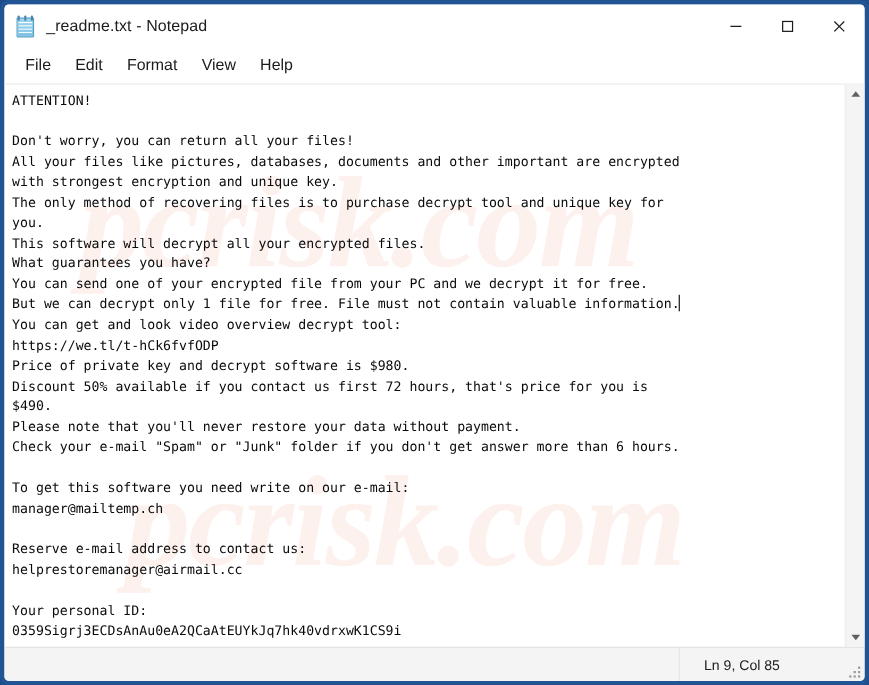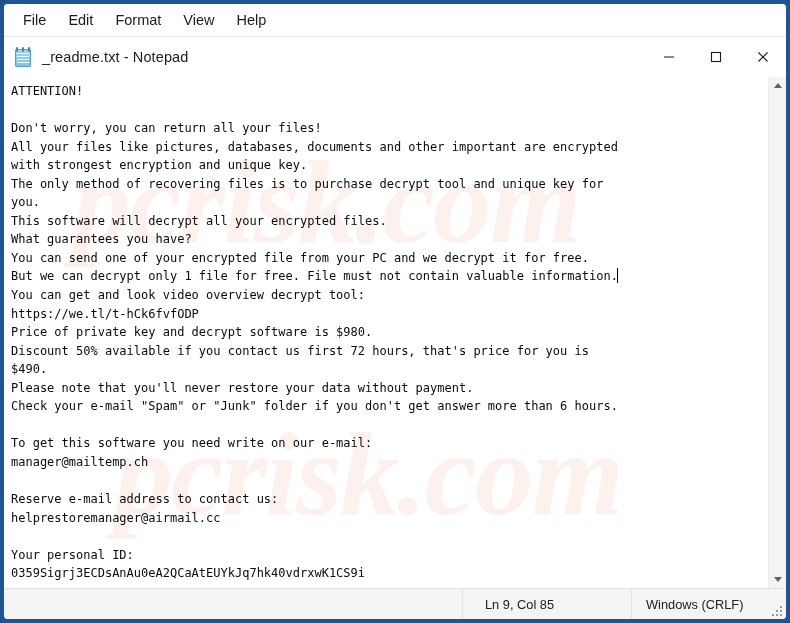--- a/index.html
+++ b/index.html
@@ -248,28 +248,20 @@
   #resize-grip i {
     position: absolute;
     width: 2px; height: 2px;
     background: #9a9a9a;
   }
 </style>
 </head>
 <body>
 
 <div id="window">
-
-  <div id="menubar">
-    <div class="menu-item">File</div>
-    <div class="menu-item">Edit</div>
-    <div class="menu-item">Format</div>
-    <div class="menu-item">View</div>
-    <div class="menu-item">Help</div>
-  </div>
 
   <div id="titlebar">
     <div id="title-left">
       <div id="notepad-icon">
         <div class="pad-body"></div>
         <div class="pad-rings">
             <b></b>
             <b></b>
             <b></b>
           </div>
@@ -296,20 +288,28 @@
       </button>
       <button class="wc-btn" id="btn-close">
         <svg width="12" height="12" viewBox="0 0 12 12">
           <line x1="1.5" y1="1.5" x2="10.5" y2="10.5" stroke="#1b1b1b" stroke-width="1.1"></line>
           <line x1="10.5" y1="1.5" x2="1.5" y2="10.5" stroke="#1b1b1b" stroke-width="1.1"></line>
         </svg>
       </button>
     </div>
   </div>
 
+  <div id="menubar">
+    <div class="menu-item">File</div>
+    <div class="menu-item">Edit</div>
+    <div class="menu-item">Format</div>
+    <div class="menu-item">View</div>
+    <div class="menu-item">Help</div>
+  </div>
+
   <div id="editor-wrap">
     <div id="watermark">
       <span id="wm1">pcrisk.com</span>
       <span id="wm2">pcrisk.com</span>
     </div>
 
     <div id="text-area"><div class="tline">ATTENTION!</div><div class="tline"></div><div class="tline">Don't worry, you can return all your files!</div><div class="tline">All your files like pictures, databases, documents and other important are encrypted</div><div class="tline">with strongest encryption and unique key.</div><div class="tline">The only method of recovering files is to purchase decrypt tool and unique key for</div><div class="tline">you.</div><div class="tline">This software will decrypt all your encrypted files.</div><div class="tline">What guarantees you have?</div><div class="tline">You can send one of your encrypted file from your PC and we decrypt it for free.</div><div class="tline">But we can decrypt only 1 file for free. File must not contain valuable information.<span class="caret"></span></div><div class="tline">You can get and look video overview decrypt tool:</div><div class="tline">https://we.tl/t-hCk6fvfODP</div><div class="tline">Price of private key and decrypt software is $980.</div><div class="tline">Discount 50% available if you contact us first 72 hours, that's price for you is</div><div class="tline">$490.</div><div class="tline">Please note that you'll never restore your data without payment.</div><div class="tline">Check your e-mail "Spam" or "Junk" folder if you don't get answer more than 6 hours.</div><div class="tline"></div><div class="tline">To get this software you need write on our e-mail:</div><div class="tline">manager@mailtemp.ch</div><div class="tline"></div><div class="tline">Reserve e-mail address to contact us:</div><div class="tline">helprestoremanager@airmail.cc</div><div class="tline"></div><div class="tline">Your personal ID:</div><div class="tline">0359Sigrj3ECDsAnAu0eA2QCaAtEUYkJq7hk40vdrxwK1CS9i</div></div>
 
     <div id="scrollbar">
       <div class="sb-arrow" id="sb-up">
@@ -317,21 +317,20 @@
         </div>
       <div id="sb-thumb"></div>
       <div class="sb-arrow" id="sb-down">
           <div class="tri"></div>
         </div>
     </div>
   </div>
 
   <div id="statusbar">
     <div class="status-cell" id="status-lncol">Ln 9, Col 85</div>
-    <div class="status-cell" id="status-eol">Windows (CRLF)</div>
     <div id="resize-grip">
       <i style="right:0;bottom:0;"></i>
       <i style="right:4px;bottom:0;"></i>
       <i style="right:8px;bottom:0;"></i>
       <i style="right:0;bottom:4px;"></i>
       <i style="right:4px;bottom:4px;"></i>
       <i style="right:0;bottom:8px;"></i>
     </div>
   </div>
 

